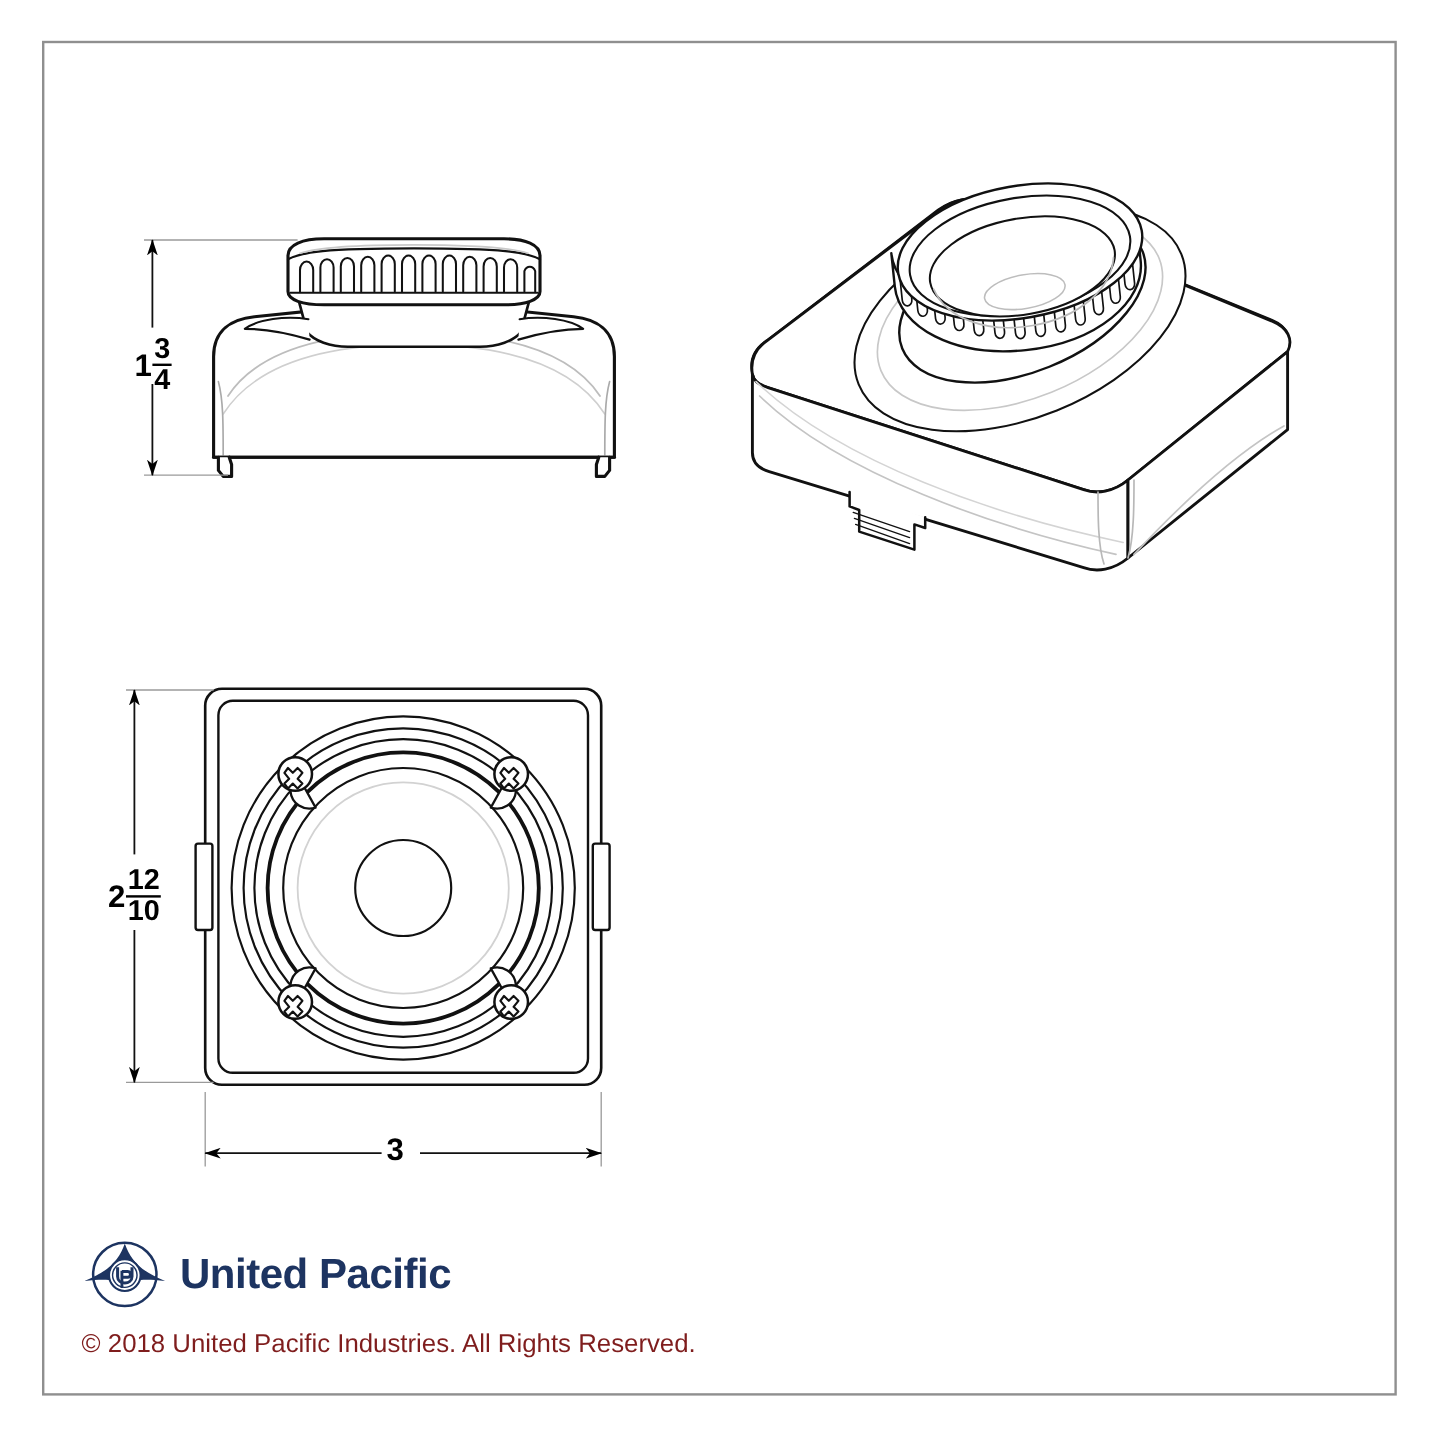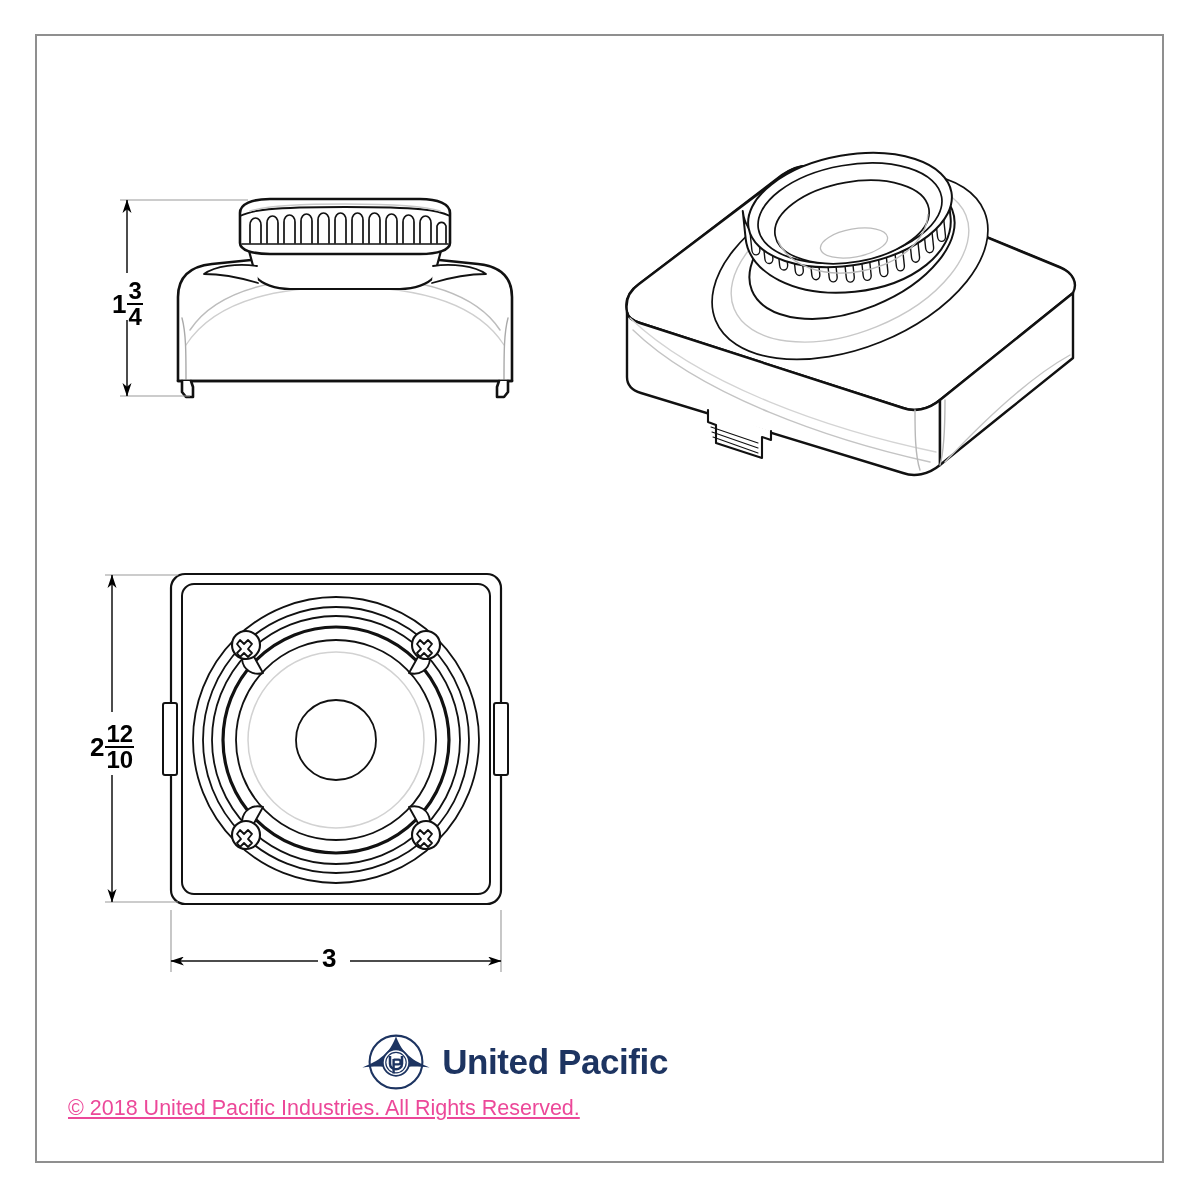--- a/index.html
+++ b/index.html
@@ -69,42 +69,41 @@
   #footer {
     position: absolute;
     left: 68px;
     top: 1028px;
     width: 600px;
   }
   #logo-row {
     display: flex;
     align-items: center;
     height: 68px;
-    justify-content: flex-end;
   }
   #logo-mark {
     width: 72px;
     height: 66px;
     flex: 0 0 auto;
   }
   #logo-word {
     font-family: "Liberation Sans", sans-serif;
     font-weight: 700;
     font-size: 35px;
     letter-spacing: -0.4px;
     color: #1d3461;
     margin-left: 10px;
     white-space: nowrap;
   }
   #copyright {
+    margin-top: 12px;
     font-family: "Liberation Sans", sans-serif;
     font-size: 21.5px;
-    color: #ec4899;
+    color: #7f1d1d;
     white-space: nowrap;
-    text-decoration: underline;
   }
 </style>
 </head>
 <body>
 
 <div id="sheet">
 
   <svg id="drawing-svg" viewBox="0 0 1200 1200">
     <defs>
       <marker id="arrIn" markerWidth="9" markerHeight="9" refX="8.6" refY="3" orient="auto" markerUnits="strokeWidth">

